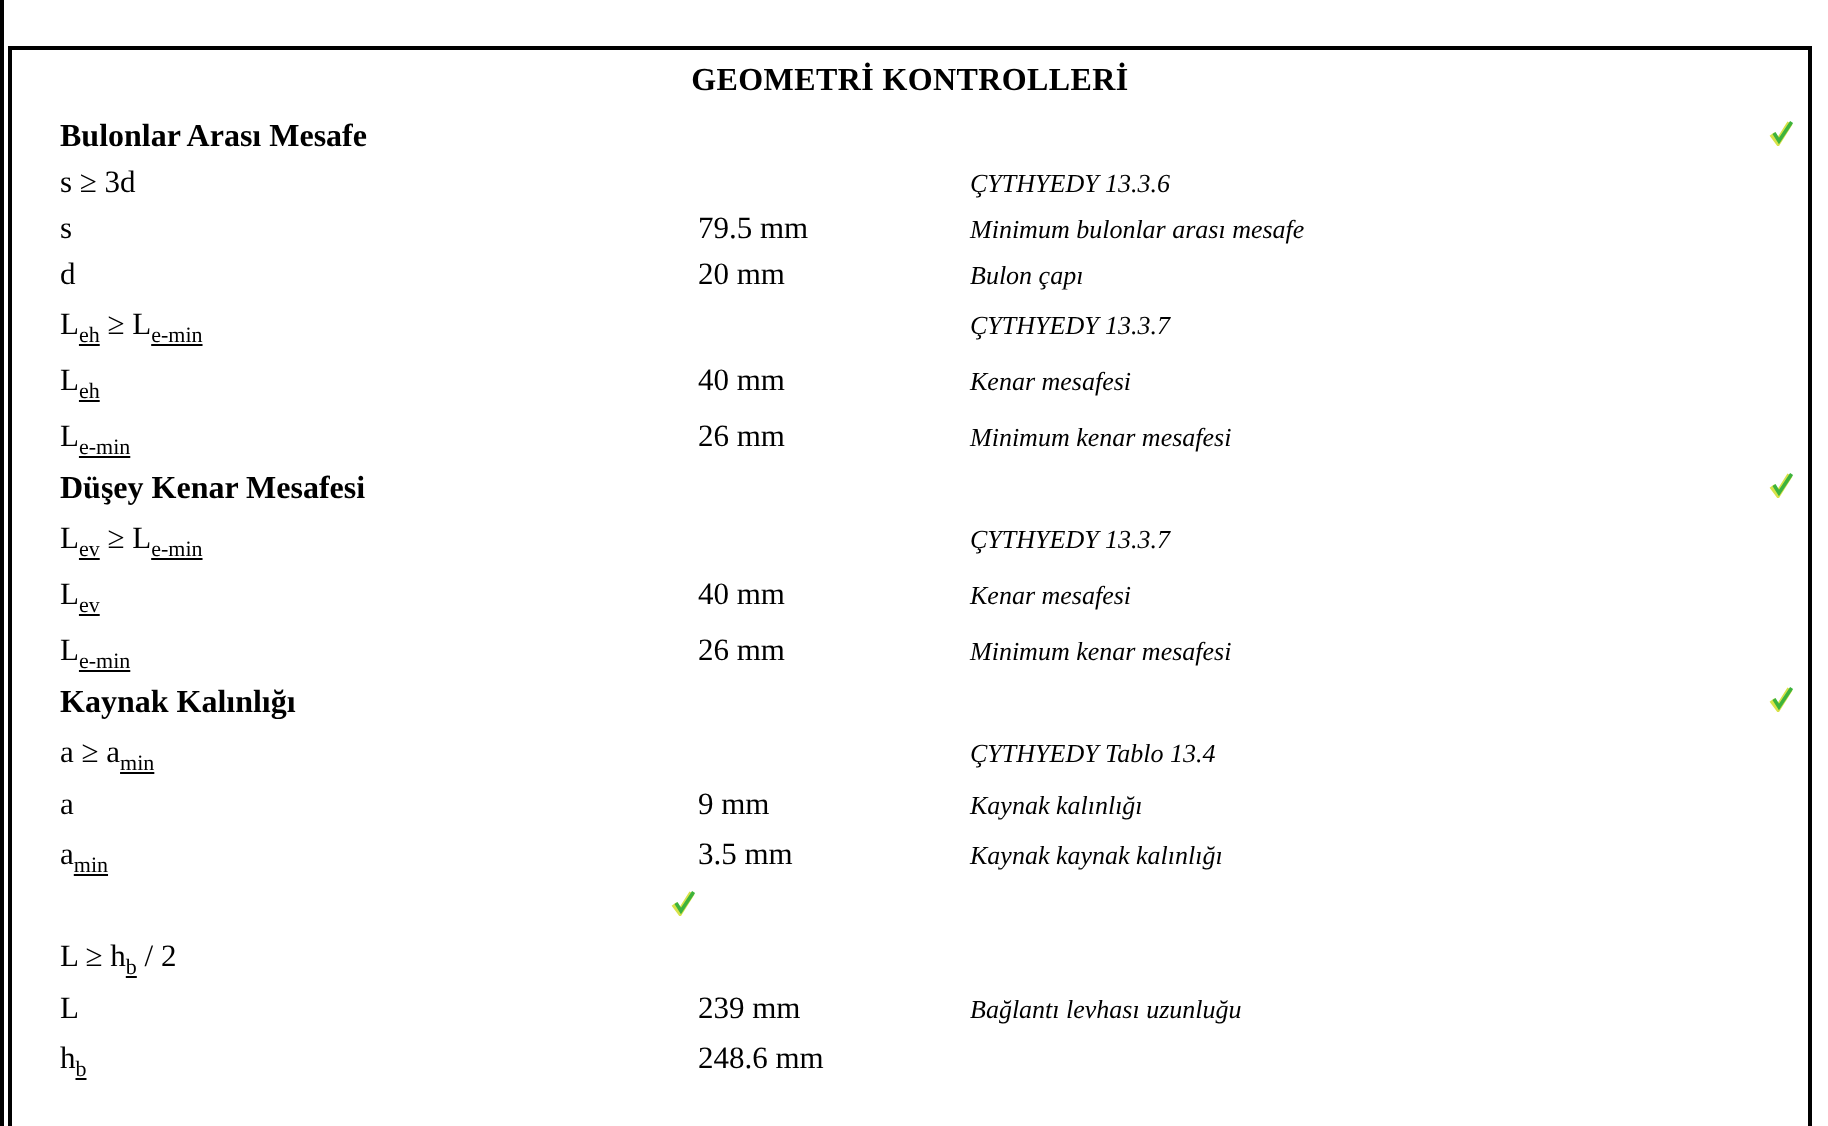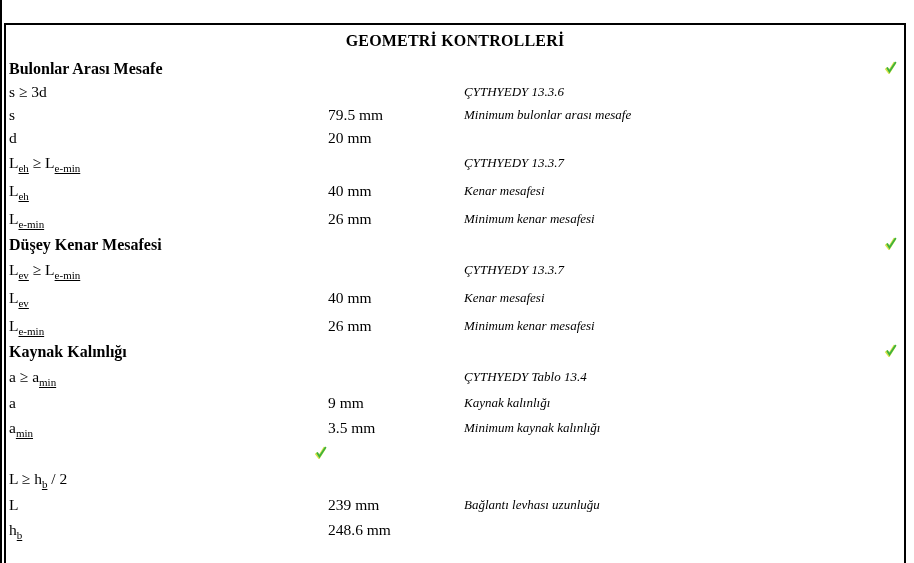--- a/index.html
+++ b/index.html
@@ -44,21 +44,21 @@
   }
   .title-row span {
     font-weight: bold;
     font-size: 16px;
     letter-spacing: 0.2px;
   }
   .row {
     display: grid;
     grid-template-columns: 319px 136px 1fr 26px;
     align-items: center;
-    padding-left: 3px;
+    padding-left: 24px;
     padding-right: 6px;
     height: 23px;
     font-size: 15.5px;
   }
   .row.tall { height: 28px; }
   .row .cell { white-space: nowrap; overflow: visible; }
   .heading-row .heading-cell {
     grid-column: 1 / 4;
     font-weight: bold;
     font-size: 16px;
@@ -106,20 +106,21 @@
         </div>
         <div class="row">
           <div class="cell label-cell"><span>s</span></div>
           <div class="cell value-cell">79.5 mm</div>
           <div class="cell desc-cell">Minimum bulonlar arası mesafe</div>
           <div class="cell"></div>
         </div>
         <div class="row">
           <div class="cell label-cell"><span>d</span></div>
           <div class="cell value-cell">20 mm</div>
+          <div class="cell desc-cell">Bulon çapı</div>
           <div class="cell"></div>
         </div>
         <div class="row tall">
           <div class="cell label-cell"><span>L</span><sub>eh</sub><span> ≥ L</span><sub>e-min</sub></div>
           <div class="cell value-cell"></div>
           <div class="cell desc-cell">ÇYTHYEDY 13.3.7</div>
           <div class="cell"></div>
         </div>
         <div class="row tall">
           <div class="cell label-cell"><span>L</span><sub>eh</sub></div>
@@ -177,21 +178,21 @@
         </div>
         <div class="row">
           <div class="cell label-cell"><span>a</span></div>
           <div class="cell value-cell">9 mm</div>
           <div class="cell desc-cell">Kaynak kalınlığı</div>
           <div class="cell"></div>
         </div>
         <div class="row tall">
           <div class="cell label-cell"><span>a</span><sub>min</sub></div>
           <div class="cell value-cell">3.5 mm</div>
-          <div class="cell desc-cell">Minimum kaynak kalınlığı</div>
+          <div class="cell desc-cell">Kaynak kaynak kalınlığı</div>
           <div class="cell"></div>
         </div>
         <div class="row heading-row">
           <div class="cell check-cell">
             <span><svg width="14" height="14" viewBox="0 0 14 14">
                 <path d="M2 8 L5 12 L11 2.5" fill="none" stroke="#d8e24a" stroke-width="3"></path>
                 <path d="M3 7.5 L5.5 11.5 L11.8 2" fill="none" stroke="#3db33d" stroke-width="1.8"></path>
               </svg></span>
           </div>
         </div>

